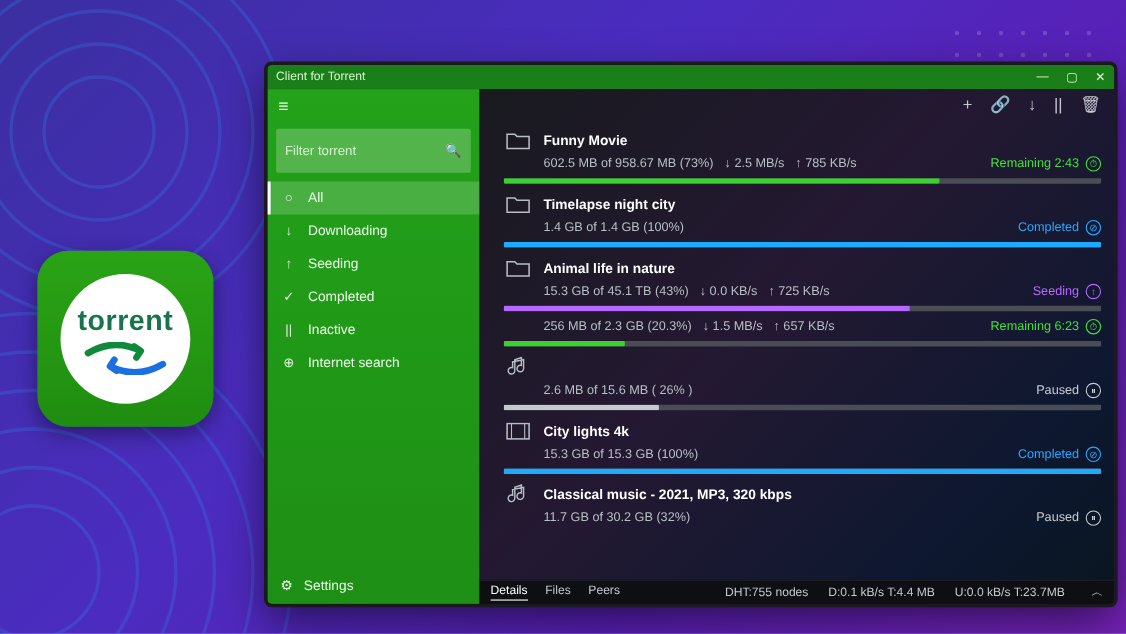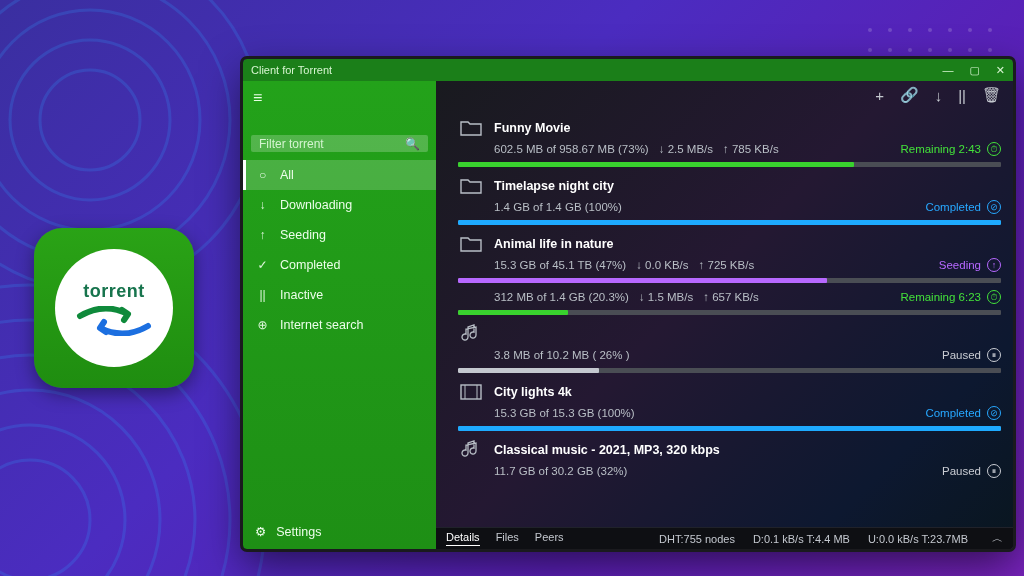--- a/index.html
+++ b/index.html
@@ -13,35 +13,35 @@
   .dots circle { fill: #ffffff; }
   .app-icon {
     position: absolute; left: 34px; top: 228px; width: 160px; height: 160px;
     border-radius: 28px; background: linear-gradient(#2aa316,#1f8d10); box-shadow: 0 6px 18px rgba(0,0,0,.4);
     display:flex; align-items:center; justify-content:center;
   }
   .app-icon .circle {
     width: 118px; height: 118px; border-radius: 50%; background: #fff;
     display:flex; flex-direction:column; align-items:center; justify-content:center;
   }
-  .app-icon .word { color:#17744d; font-size:18px; font-weight:700; letter-spacing:.5px; }
+  .app-icon .word { color:#17744d; font-size:26px; font-weight:700; letter-spacing:.5px; }
   .app-icon .arrows { margin-top:4px; }
 
   .window {
     position: absolute; left: 243px; top: 59px; width: 770px; height: 490px;
     background: #141418; border-radius: 4px; box-shadow: 0 14px 40px rgba(0,0,0,.55);
     display:flex; flex-direction:column; overflow:hidden;
     outline: 3px solid #1a1a1e; outline-offset: 0;
   }
   .titlebar { height: 22px; background:#1b7f19; color:#d7f5d1; font-size:11px; display:flex; align-items:center; padding:0 8px;gap:35px; }
   .titlebar .wc { margin-left:auto; display:flex; gap:16px; color:#d7f5d1; font-size:11px; }
   .wbody { flex:1; display:flex; min-height:0; }
   .sidebar { width: 193px; background: linear-gradient(#23a21a,#1e8f15); color:#ecfeea; display:flex; flex-direction:column; font-size:12.5px; }
   .hamburger { padding: 8px 10px; font-size:16px; letter-spacing:2px; color:#e8fee5; }
-  .search { margin: 20px 8px 8px; background: rgba(255,255,255,.22); border-radius:2px; height:17px; display:flex; align-items:center; padding:0 8px; color:#eaffe7; }
+  .search { margin: 2px 8px 8px; background: rgba(255,255,255,.22); border-radius:2px; height:40px; display:flex; align-items:center; padding:0 8px; color:#eaffe7; }
   .search .placeholder { opacity:.85; font-size:12px; }
   .search .mag { margin-left:auto; font-size:12px; }
   .navitem { height: 30px; display:flex; align-items:center; gap:10px; padding:0 12px; cursor:pointer; }
   .navitem.active { background: rgba(255,255,255,.18); border-left:3px solid #fff; padding-left:9px; }
   .navitem .icon { width:15px; display:inline-flex; justify-content:center; font-size:12px; opacity:.92; }
   .spacer { flex:1; }
   .settings { border-top: none; padding: 8px 12px 10px; display:flex; align-items:center; gap:10px; font-size:12.5px; }
 
   .main { flex:1; background: linear-gradient(135deg,#191a1f 0%,#241832 45%,#0d1830 80%,#09161f 100%); display:flex; flex-direction:column; min-width:0; }
   .toolbar { height:28px; display:flex; align-items:center; justify-content:flex-end; gap:16px; padding:0 12px; color:#c4c8cf; }
@@ -220,50 +220,50 @@
           <div class="row">
             <div class="head">
               <span class="type-icon">
                 <svg width="22" height="18" viewBox="0 0 22 18">
                   <path d="M1 3h7l2 2h11v11H1z" fill="none" stroke="#b8bec6" stroke-width="1.4"></path>
                 </svg>
               </span>
               <span class="title">Animal life in nature</span>
             </div>
             <div class="sub">
-              <span>15.3 GB of 45.1 TB (47%)</span>
+              <span>15.3 GB of 45.1 TB (43%)</span>
               <span>↓ 0.0 KB/s</span>
               <span>↑ 725 KB/s</span>
               <span class="status seeding">Seeding <span class="sicon">↑</span></span>
             </div>
             <div class="bar">
               <div class="fill purple" style="width:68%"></div>
             </div>
           </div>
           <div class="row">
             <div class="sub">
-              <span>312 MB of 1.4 GB (20.3%)</span>
+              <span>256 MB of 2.3 GB (20.3%)</span>
               <span>↓ 1.5 MB/s</span>
               <span>↑ 657 KB/s</span>
               <span class="status remaining">Remaining 6:23 <span class="sicon">⏱</span></span>
             </div>
             <div class="bar">
               <div class="fill green" style="width:20.3%"></div>
             </div>
           </div>
           <div class="row">
             <div class="head">
               <span class="type-icon">
                 <svg width="20" height="20" viewBox="0 0 20 20">
                   <path d="M7 3v10a3 3 0 1 1-2-2.8V5l10-2v8a3 3 0 1 1-2-2.8V1L7 3z" fill="none" stroke="#b8bec6" stroke-width="1.3"></path>
                 </svg>
               </span>
             </div>
             <div class="sub">
-              <span>3.8 MB of 10.2 MB ( 26% )</span>
+              <span>2.6 MB of 15.6 MB ( 26% )</span>
               <span class="status paused">Paused <span class="sicon">⏸</span></span>
             </div>
             <div class="bar">
               <div class="fill grey" style="width:26%"></div>
             </div>
           </div>
           <div class="row">
             <div class="head">
               <span class="type-icon">
                 <svg width="22" height="16" viewBox="0 0 22 16">

